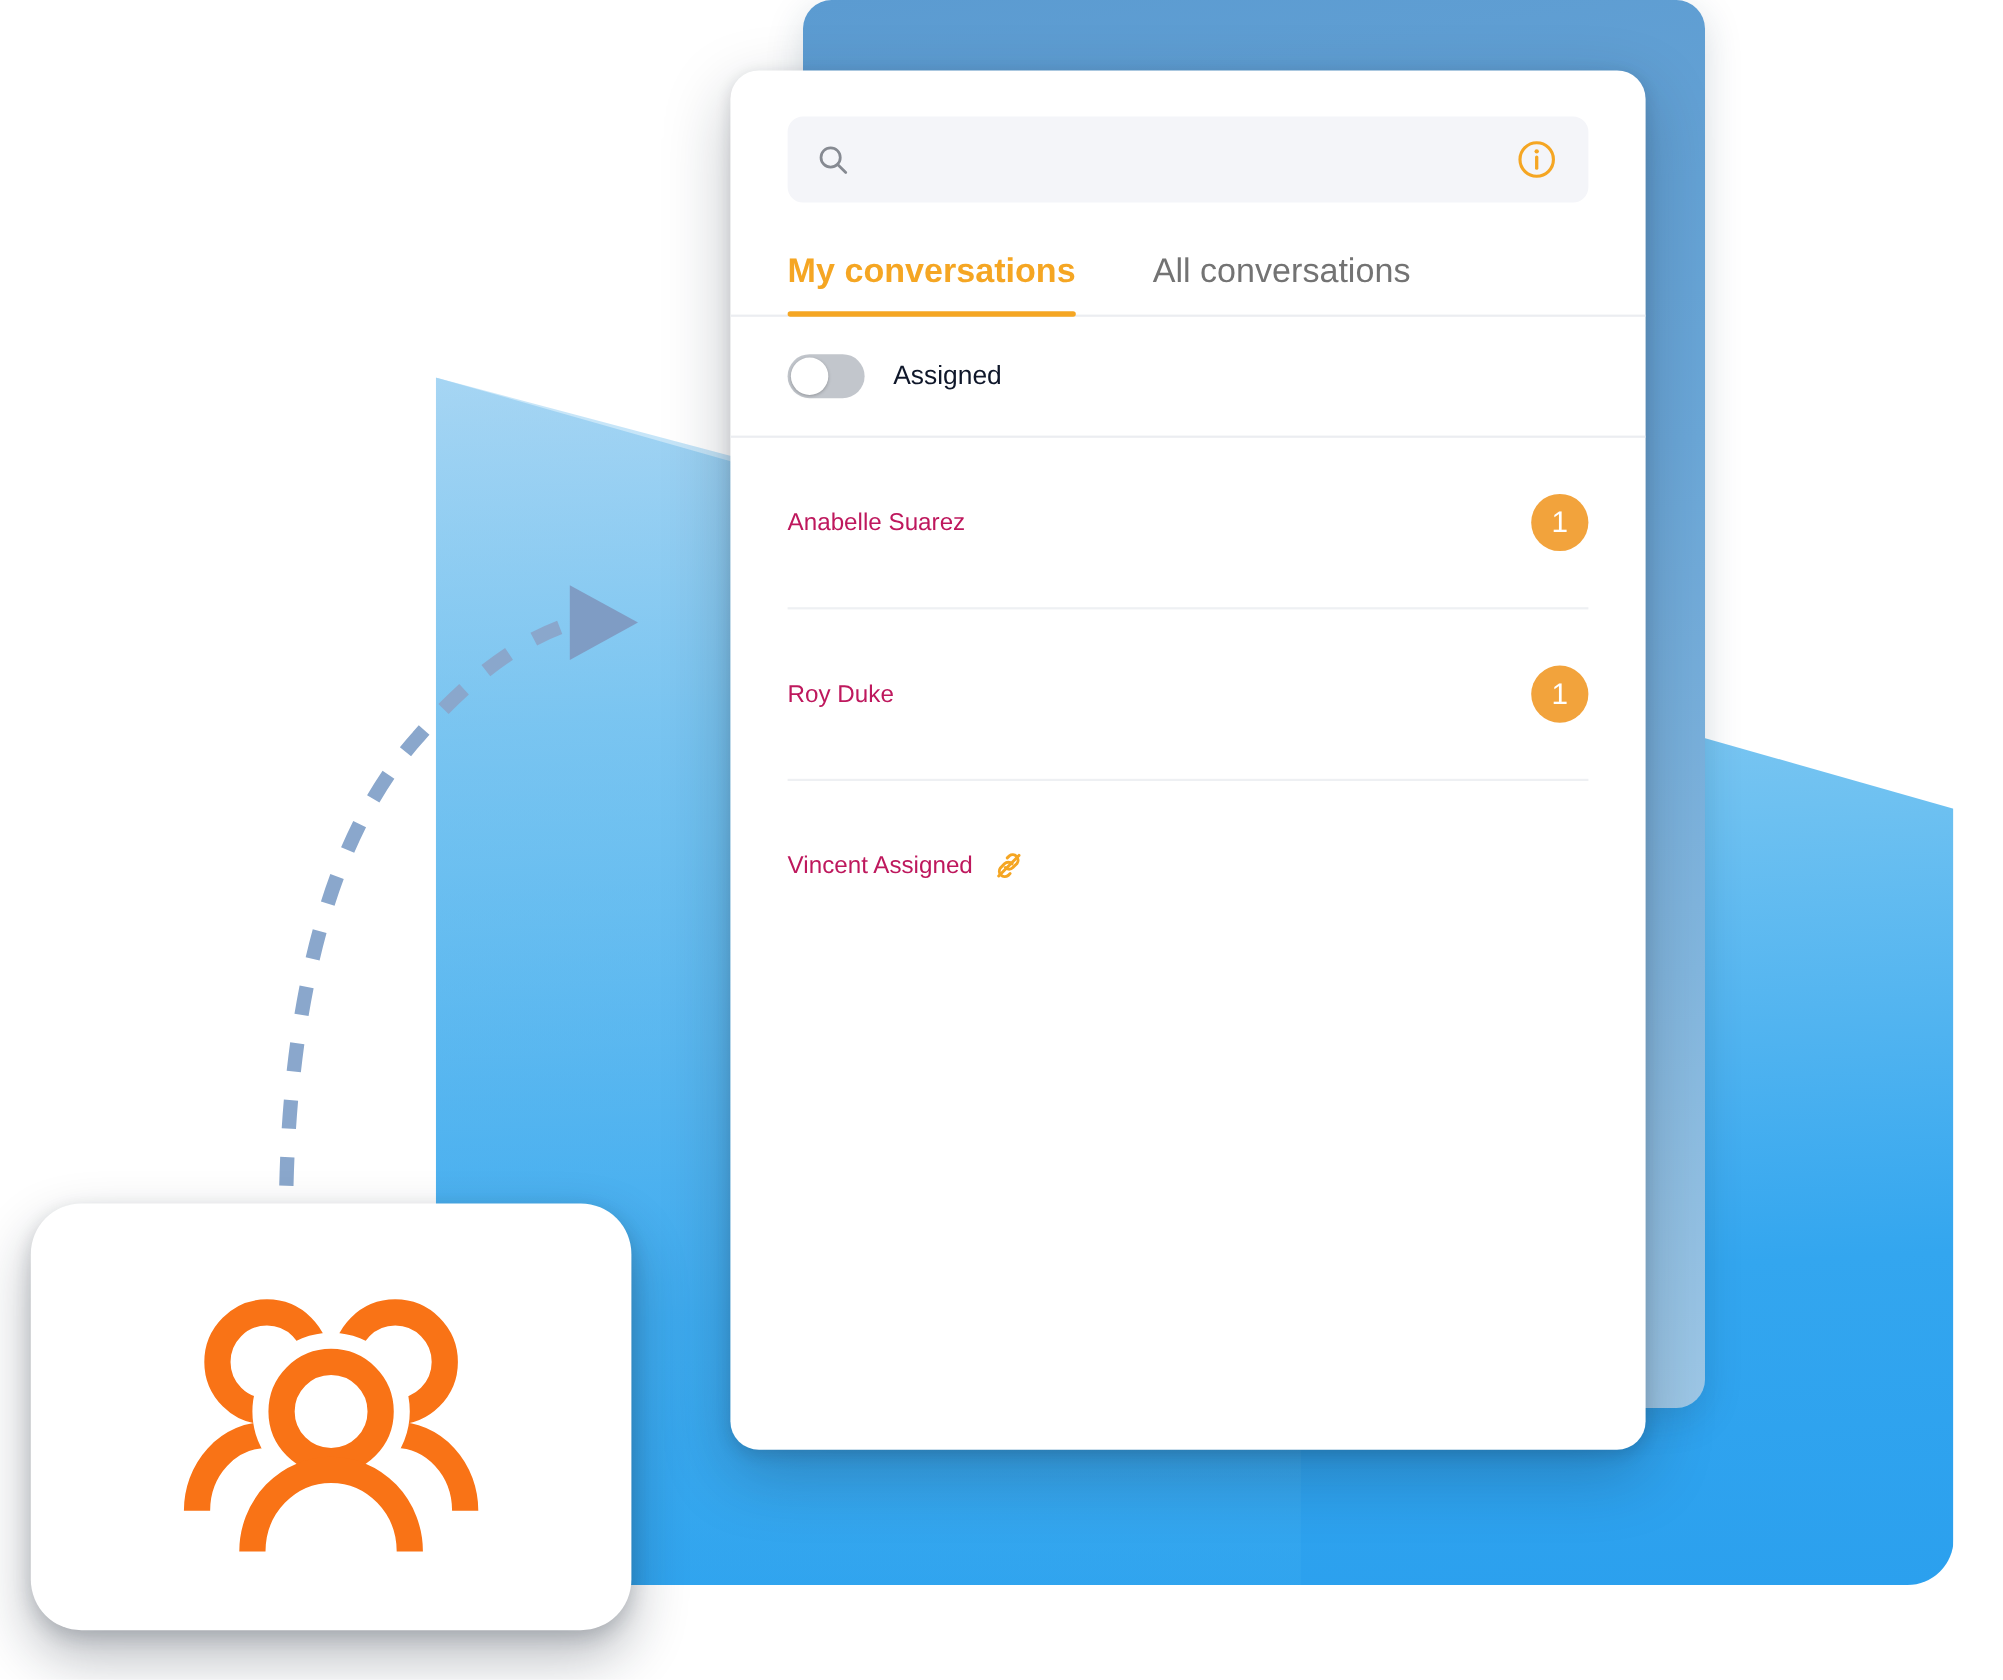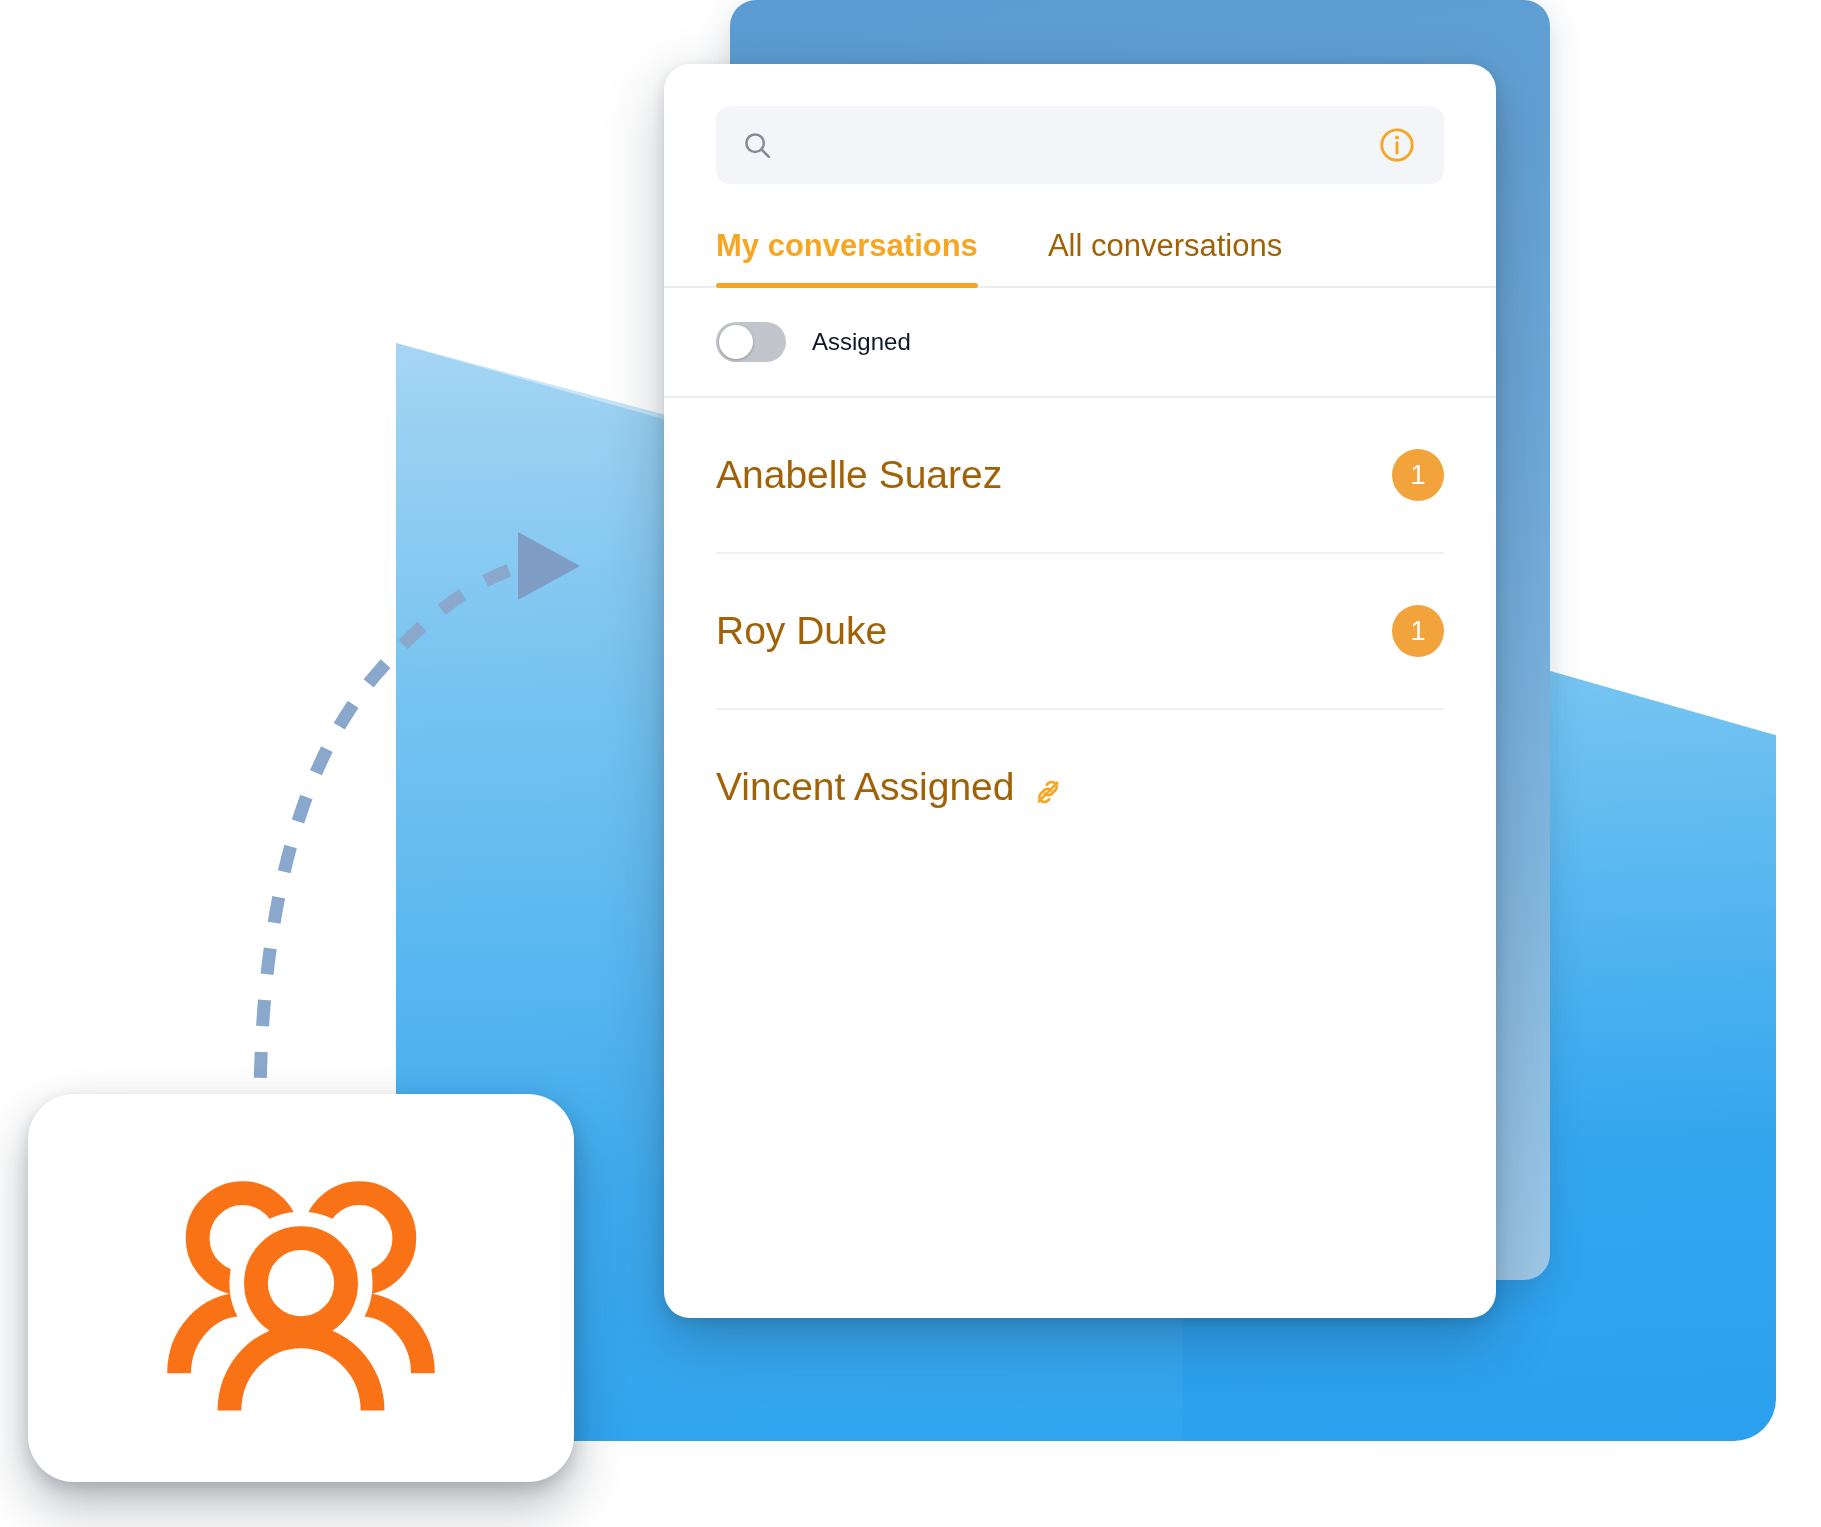--- a/index.html
+++ b/index.html
@@ -89,21 +89,21 @@
     display:flex;align-items:flex-end;
     padding:0 52px;
     margin-top:44px;
     border-bottom:2px solid #ebedf1;
     position:relative;
   }
   .tab{
     font-size:31px;
     padding:0 0 22px 0;
     margin-right:70px;
-    color:#a16207;
+    color:#737373;
     cursor:pointer;
     white-space:nowrap;
     position:relative;
   }
   .tab.active{color:#F5A623;font-weight:bold;}
   .tab.active::after{
     content:"";position:absolute;left:0;right:0;bottom:-2px;height:5px;
     background:#F5A623;border-radius:3px;
   }
 
@@ -127,22 +127,22 @@
   
   .list{flex:1 1 auto;padding:0 52px;overflow:hidden;}
   .row{
     height:154px;
     display:flex;align-items:center;
     border-bottom:2px solid #eef0f3;
     cursor:pointer;
   }
   .row:last-child{border-bottom:none;}
   .row-name{
-    font-size:39px;color:#a16207;
-    display:flex;align-items:flex-end;gap:16px;
+    font-size:22px;color:#be185d;
+    display:flex;align-items:center;gap:16px;
     flex:1 1 auto;white-space:nowrap;
   }
   .link-icon{width:34px;height:34px;color:#F5A623;flex:0 0 auto;}
   .badge{
     width:52px;height:52px;border-radius:50%;
     background:#F2A33C;color:#ffffff;
     display:flex;align-items:center;justify-content:center;
     font-size:27px;flex:0 0 auto;
   }
   .badge.hidden{visibility:hidden;}

